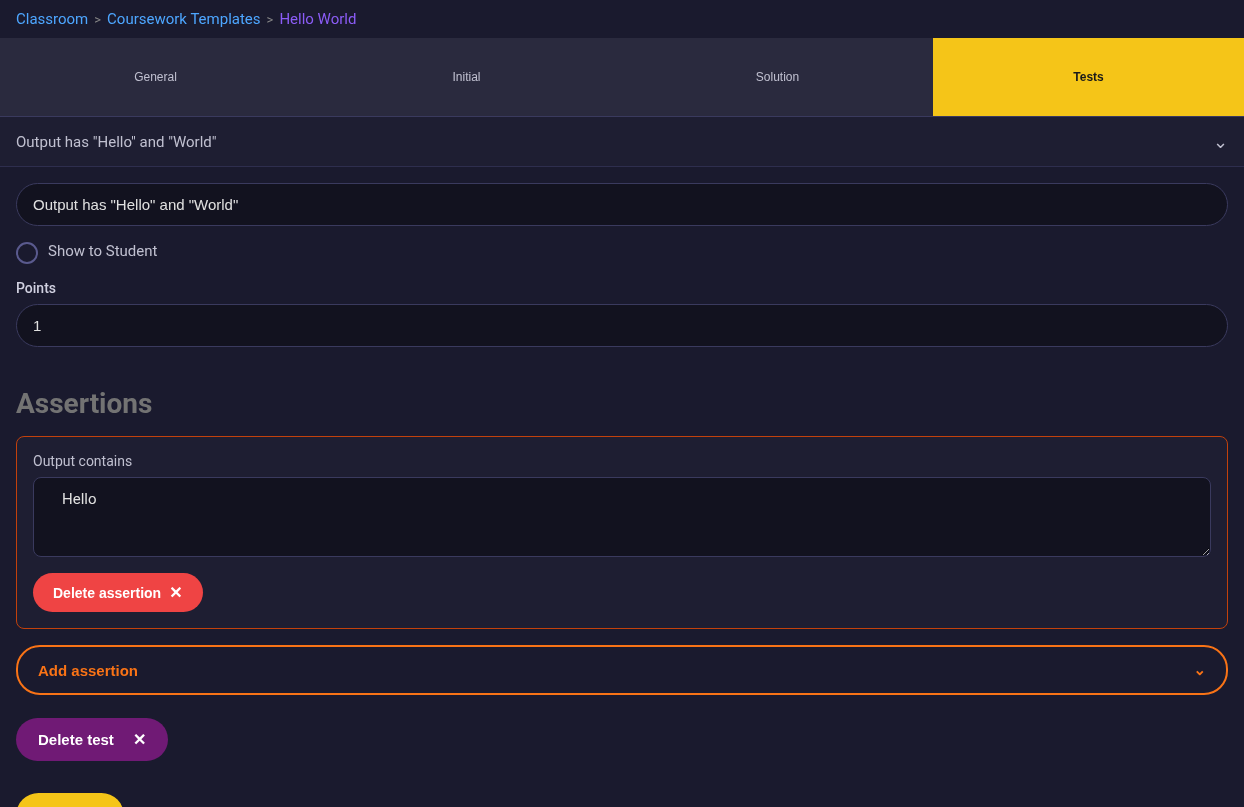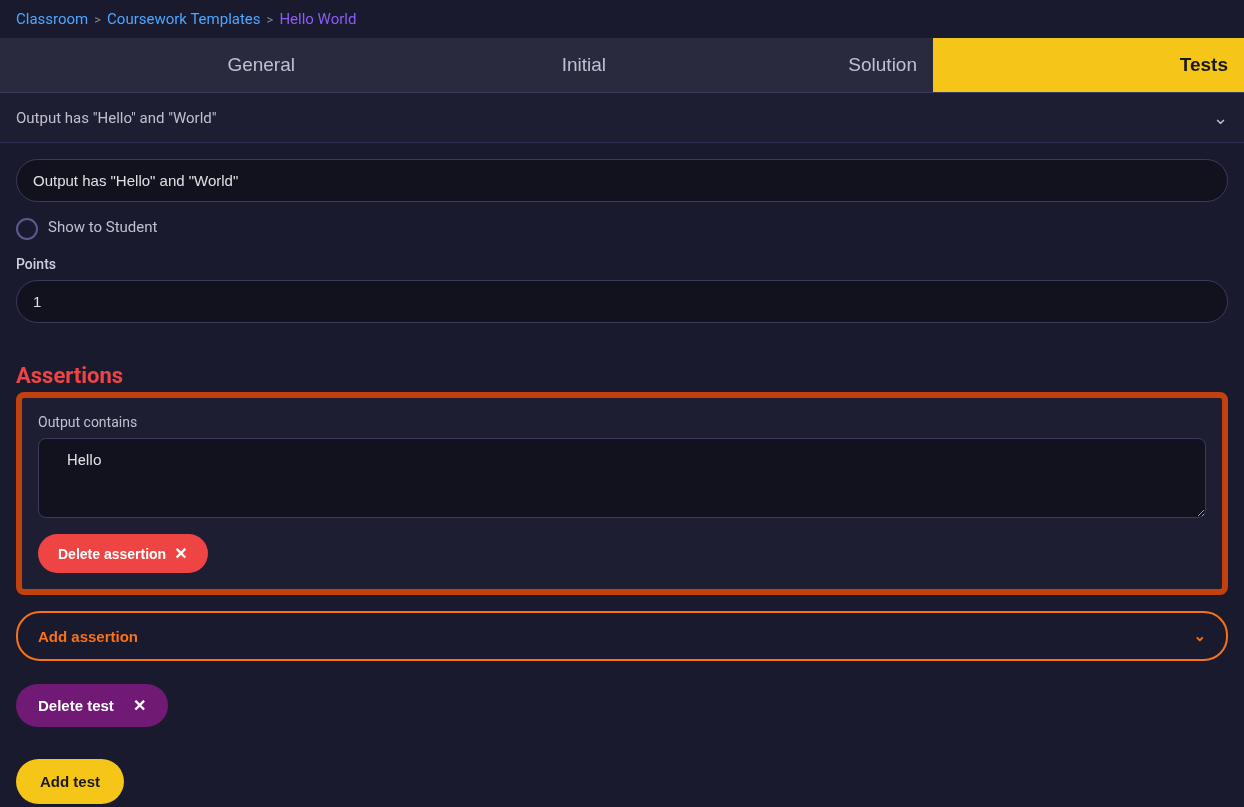--- a/index.html
+++ b/index.html
@@ -44,23 +44,23 @@
 
     
     .tabs {
       display: grid;
       grid-template-columns: repeat(4, 1fr);
       background-color: #2a2a3e;
       border-bottom: 1px solid #3a3a5e;
     }
 
     .tab {
-      padding: 16px;
-      text-align: right;
-      font-size: 19px;
+      padding: 32px;
+      text-align: center;
+      font-size: 12px;
       font-weight: 500;
       cursor: pointer;
       color: #c0c0d0;
       border: none;
       background: transparent;
     }
 
     .tab.active {
       background-color: #f5c518;
       color: #1a1a1a;
@@ -141,29 +141,29 @@
       font-size: 15px;
       color: #c0c0d0;
     }
 
     
     .assertions-section {
       padding: 8px 16px 16px 16px;
     }
 
     .assertions-title {
-      font-size: 22px;
+      font-size: 28px;
       font-weight: 700;
-      color: #ef4444;
-      margin-bottom: 4px;
+      color: #737373;
+      margin-bottom: 16px;
     }
 
     .assertion-card {
       background-color: #1e1e32;
-      border: 6px solid #c2410c;
+      border: 1px solid #c2410c;
       border-radius: 8px;
       padding: 16px;
       margin-bottom: 16px;
     }
 
     .assertion-label {
       font-size: 14px;
       color: #c0c0d0;
       margin-bottom: 8px;
     }

